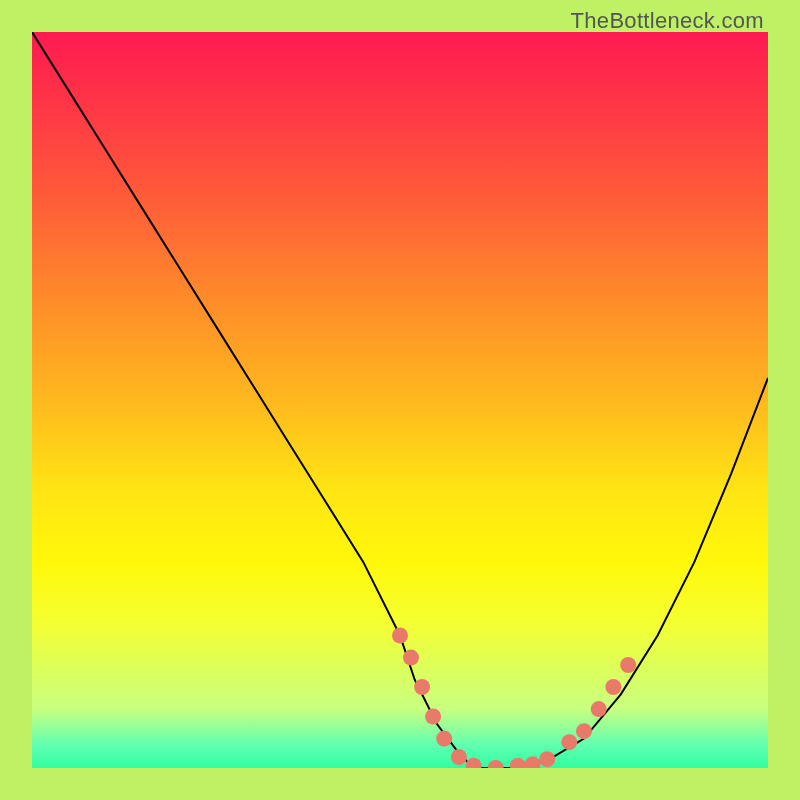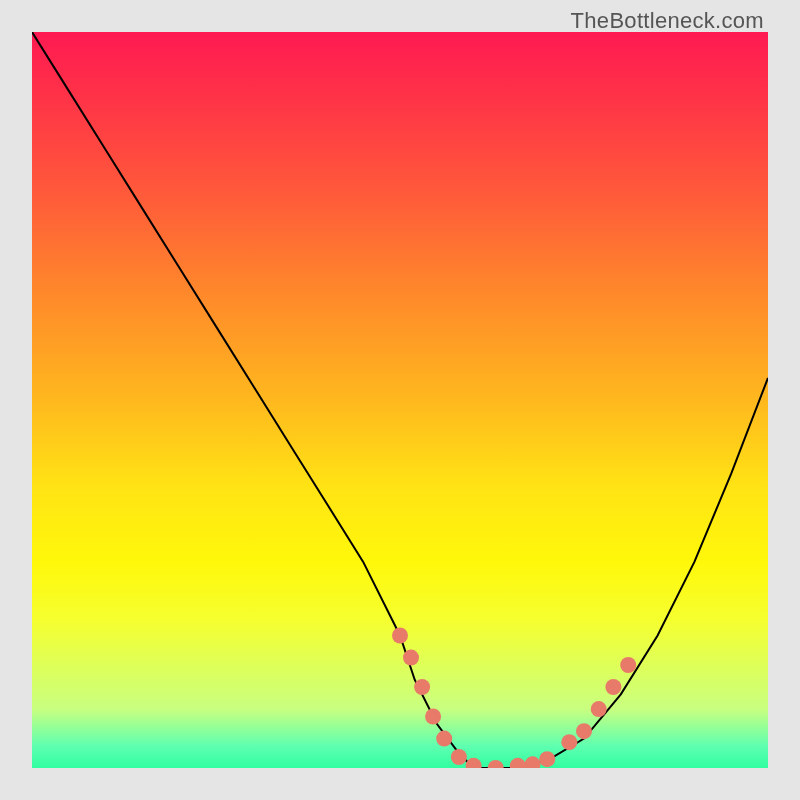--- a/index.html
+++ b/index.html
@@ -8,21 +8,21 @@
     width: 800px;
     height: 800px;
     background: #000;
     overflow: hidden;
     font-family: Arial, sans-serif;
   }
   .container {
     position: relative;
     width: 800px;
     height: 800px;
-    background: #e5e5e5;
+    background: #bef264;
   }
   .plot-area {
     position: absolute;
     left: 32px;
     top: 32px;
     width: 736px;
     height: 736px;
     overflow: hidden;
   }
   .gradient-bg {

